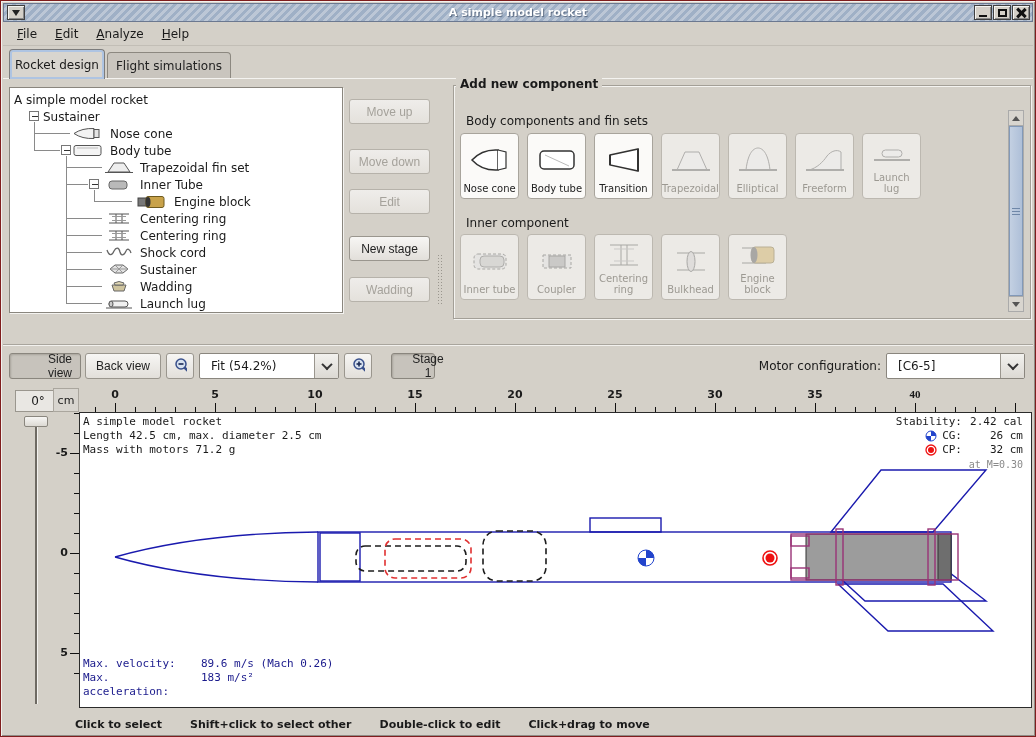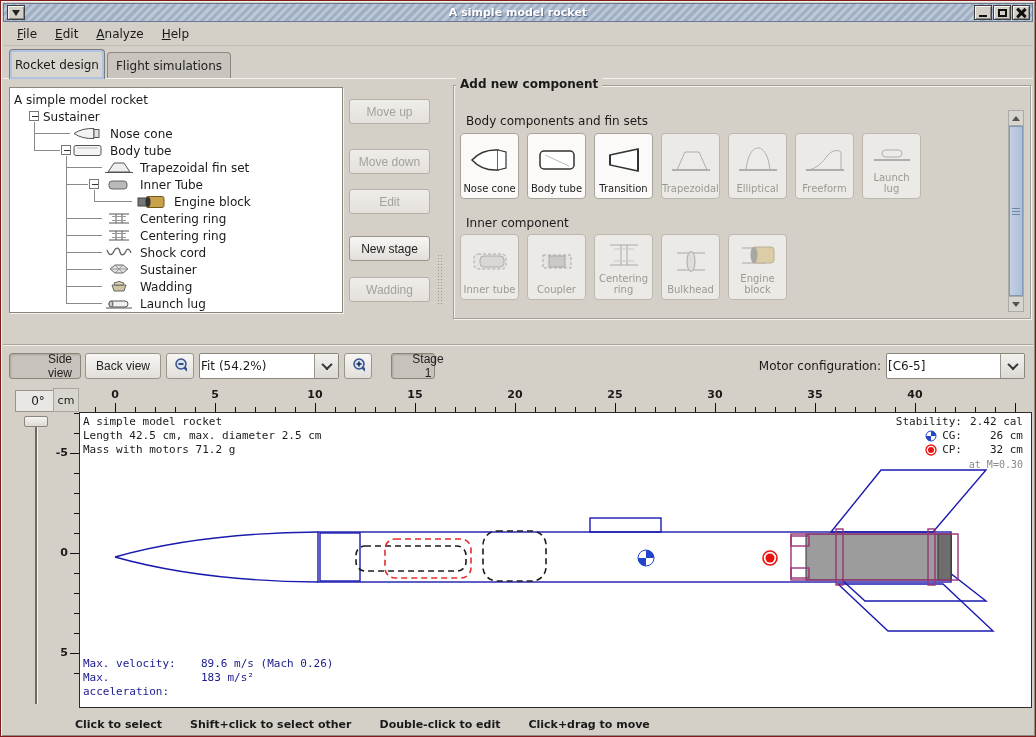--- a/index.html
+++ b/index.html
@@ -65,21 +65,21 @@
   .sb-down{bottom:0;border-top:1px solid #aaa;border-bottom:none;}
   .arr-up{width:0;height:0;border-left:4px solid transparent;border-right:4px solid transparent;border-bottom:5px solid #555;}
   .arr-down{width:0;height:0;border-left:4px solid transparent;border-right:4px solid transparent;border-top:5px solid #555;}
   .sb-thumb{position:absolute;left:0;top:15px;width:14px;height:170px;background:linear-gradient(90deg,#c3d0e2,#aebfd8);border:1px solid #8299b8;display:flex;flex-direction:column;align-items:center;justify-content:center;gap:2px;}
   .sb-thumb i{width:8px;height:1px;background:#6f87a8;}
   
   .toolbar{position:absolute;left:2px;top:343px;right:2px;height:42px;border-top:1px solid #a9a59d;box-shadow:inset 0 1px 0 #f2f1ee;}
   .tbtn{position:absolute;top:8px;height:26px;}
   .pressed{background:#c7c3bc;border:1px solid #8a867e;box-shadow:inset 1px 1px 2px #a9a59d;padding-left:36px;}
   .combo{position:absolute;top:8px;height:26px;background:#fff;border:1px solid #8a867e;border-radius:2px;display:flex;align-items:center;}
-  .combo .cval{flex:1;padding:0 1px;}
+  .combo .cval{flex:1;padding:0 11px;}
   .combo .cbtn{width:24px;height:100%;background:linear-gradient(#f2f1ee,#dcd9d3);border-left:1px solid #9a968e;display:flex;align-items:center;justify-content:center;}
   .chev{width:8px;height:8px;border-left:2px solid #333;border-bottom:2px solid #333;transform:rotate(-45deg) translate(1px,-1px);}
   .mc-label{position:absolute;top:14px;right:152px;}
   
   .diagram{position:absolute;left:2px;top:385px;right:2px;height:327px;background:#d4d0c8;}
   .rot-field{position:absolute;left:12px;top:4px;width:46px;height:22px;background:#e9e7e3;border:1px solid #9a968e;display:flex;align-items:center;justify-content:center;}
   .slider-track{position:absolute;left:32px;top:33px;width:2px;height:285px;background:#6e6a63;box-shadow:1px 0 0 #f2f1ee;}
   .slider-handle{position:absolute;left:21px;top:30px;width:24px;height:11px;background:linear-gradient(#f7f6f4,#dcd9d3);border:1px solid #8a867e;border-radius:2px;}
   .cm-box{position:absolute;left:50px;top:2px;width:26px;height:24px;border:1px solid #aaa69e;display:flex;align-items:center;justify-content:center;font-size:11px;background:#d8d5cf;}
   .h-ruler{position:absolute;left:76px;top:2px;width:953px;height:24px;overflow:hidden;}
@@ -474,21 +474,21 @@
         <div class="htick" style="left: 676px;"></div>
         <div class="htick" style="left: 696px;"></div>
         <div class="htick" style="left: 716px;"></div>
         <div class="htick major" style="left: 736px;"></div>
         <div class="hlabel" style="left: 736px;">35</div>
         <div class="htick" style="left: 756px;"></div>
         <div class="htick" style="left: 776px;"></div>
         <div class="htick" style="left: 796px;"></div>
         <div class="htick" style="left: 816px;"></div>
         <div class="htick major" style="left: 836px;"></div>
-        <div class="hlabel" style="left: 836px;">40</div>
+        <div class="hlabel" style="left: 836px; font-family: Liberation Serif, serif;">40</div>
         <div class="htick" style="left: 856px;"></div>
         <div class="htick" style="left: 876px;"></div>
         <div class="htick" style="left: 896px;"></div>
         <div class="htick" style="left: 916px;"></div>
         <div class="htick major" style="left: 936px;"></div>
       </div>
     <div class="v-ruler">
         <div class="vtick" style="top: 1px;"></div>
         <div class="vtick" style="top: 21px;"></div>
         <div class="vtick major" style="top: 41px;"></div>

